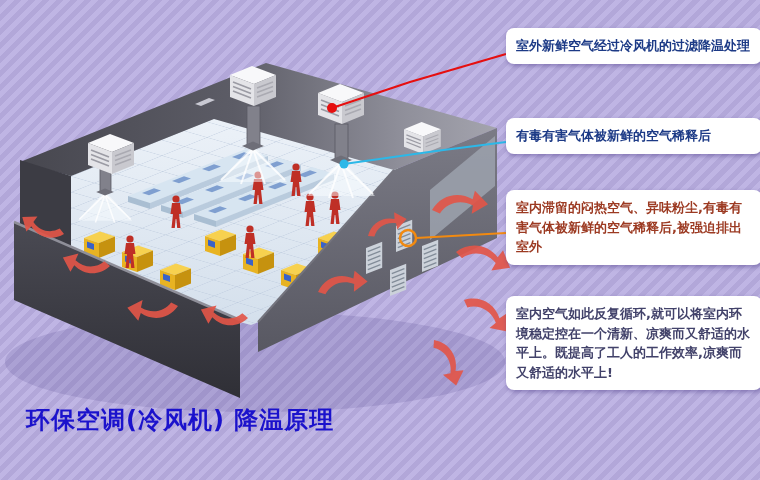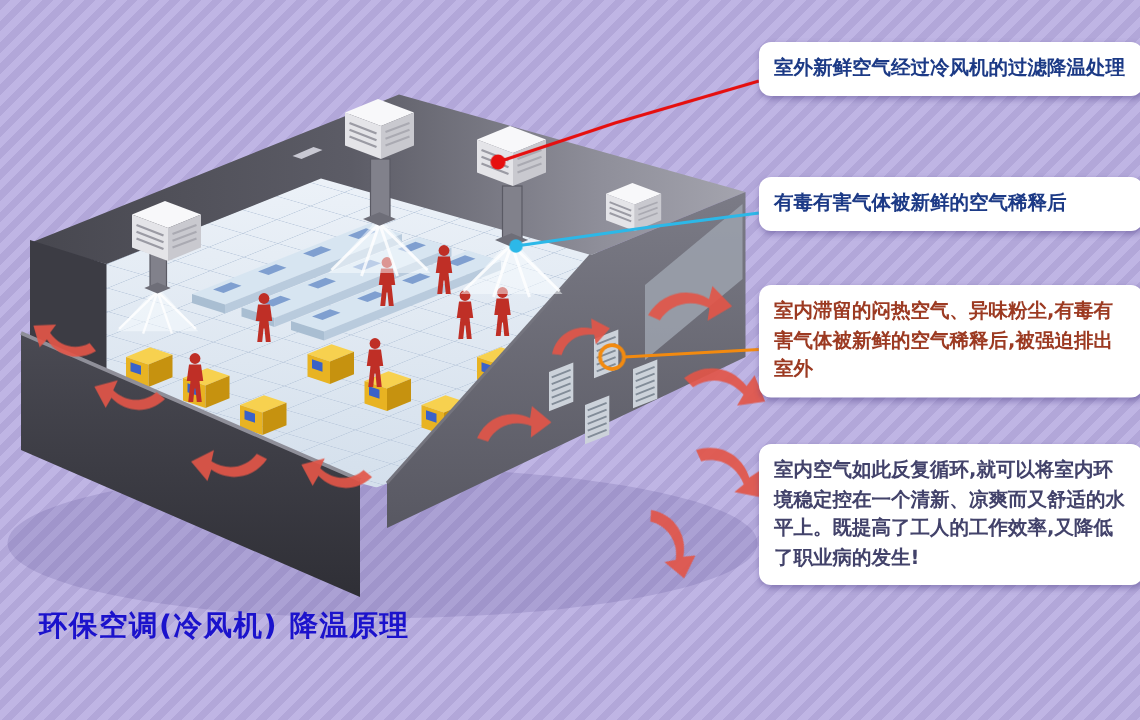--- a/index.html
+++ b/index.html
@@ -7,21 +7,21 @@
   .canvas{position:relative;width:760px;height:480px;
     background:repeating-linear-gradient(135deg,#b2a7d9 0 5px,#bfb5e4 5px 10px);}
   .scene{position:absolute;left:0;top:0;}
   .callout{position:absolute;left:506px;width:236px;background:#ffffff;border-radius:8px;
     padding:8px 10px;font-size:13px;line-height:1.5;font-weight:bold;color:#1c3a86;
     box-shadow:1px 2px 4px rgba(70,55,130,0.45);}
   #callout-0{top:28px}
   #callout-1{top:118px}
   #callout-2{top:190px}
   #callout-3{top:296px}
-  .title{position:absolute;left:26px;top:404px;font-size:19px;font-weight:bold;
+  .title{position:absolute;left:26px;top:404px;font-size:24px;font-weight:bold;
     letter-spacing:1px;color:#1b12cc;white-space:nowrap;}
 </style>
 </head>
 <body>
 
 <div class="canvas">
 
   <svg class="scene" width="760" height="480" viewBox="0 0 760 480">
     <defs>
       <linearGradient id="roofG" x1="0" y1="0" x2="1" y2="0">
@@ -184,17 +184,17 @@
   <div class="callout" id="callout-0" style="color: rgb(28, 58, 134);">
     <span>室外新鲜空气经过冷风机的过滤降温处理</span>
   </div>
   <div class="callout" id="callout-1" style="color: rgb(28, 58, 134);">
     <span>有毒有害气体被新鲜的空气稀释后</span>
   </div>
   <div class="callout" id="callout-2" style="color: rgb(156, 58, 34);">
     <span>室内滞留的闷热空气、异味粉尘,有毒有害气体被新鲜的空气稀释后,被强迫排出室外</span>
   </div>
   <div class="callout" id="callout-3" style="color: rgb(66, 66, 106);">
-    <span>室内空气如此反复循环,就可以将室内环境稳定控在一个清新、凉爽而又舒适的水平上。既提高了工人的工作效率,又降低了职业病的发生!</span>
+    <span>室内空气如此反复循环,就可以将室内环境稳定控在一个清新、凉爽而又舒适的水平上。既提高了工人的工作效率,凉爽而又舒适的水平上!</span>
   </div>
 
   <div class="title" style="color: rgb(27, 18, 204);">环保空调(冷风机) 降温原理</div>
 </div>
 
 </body></html>

